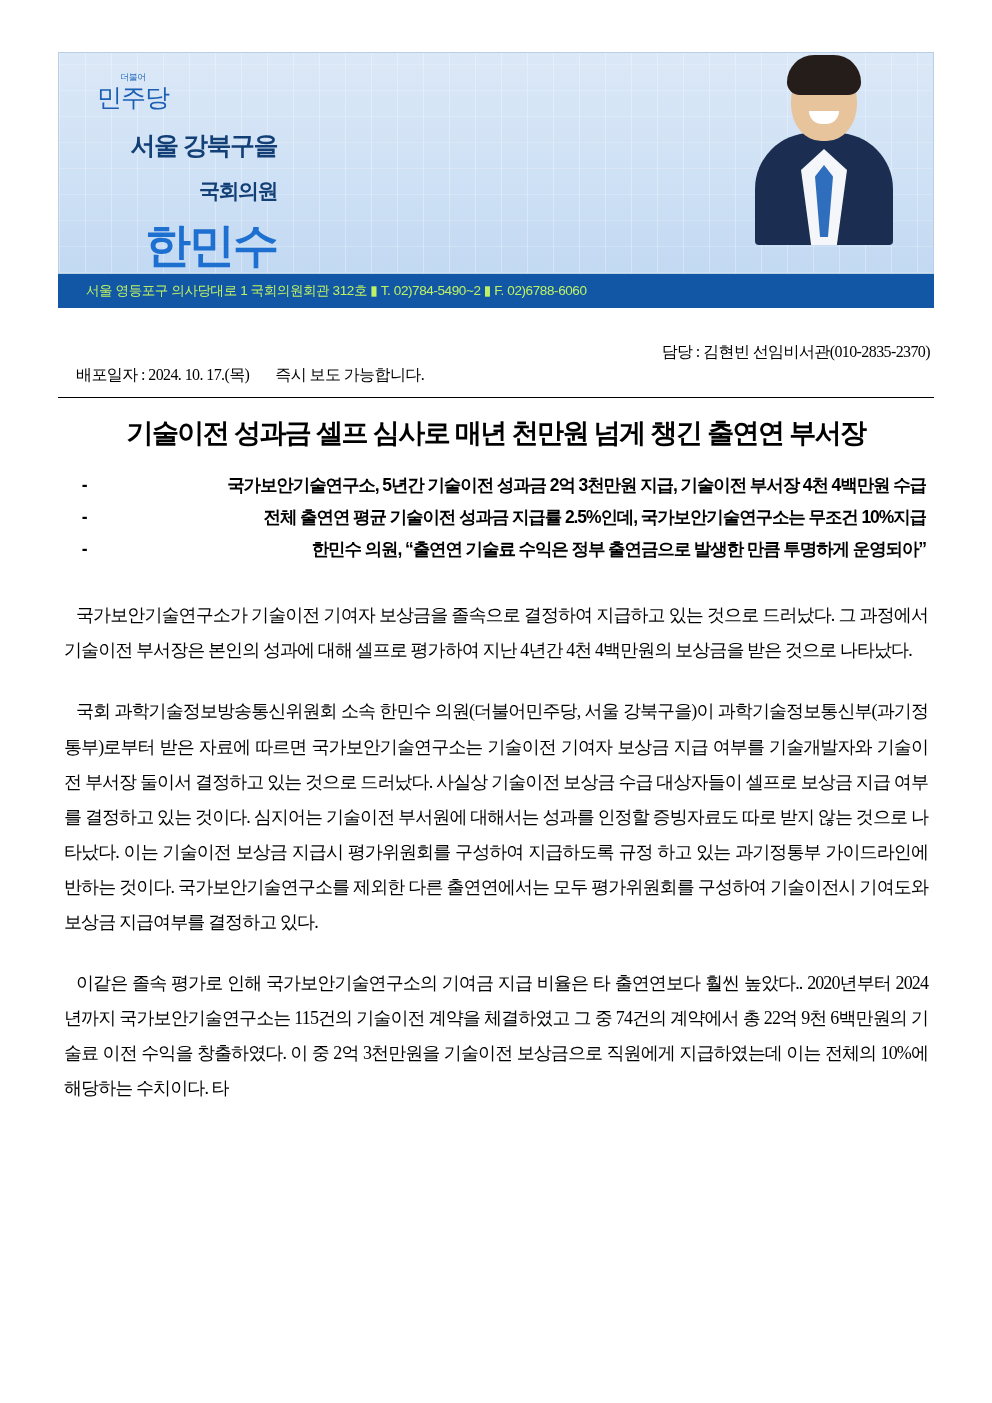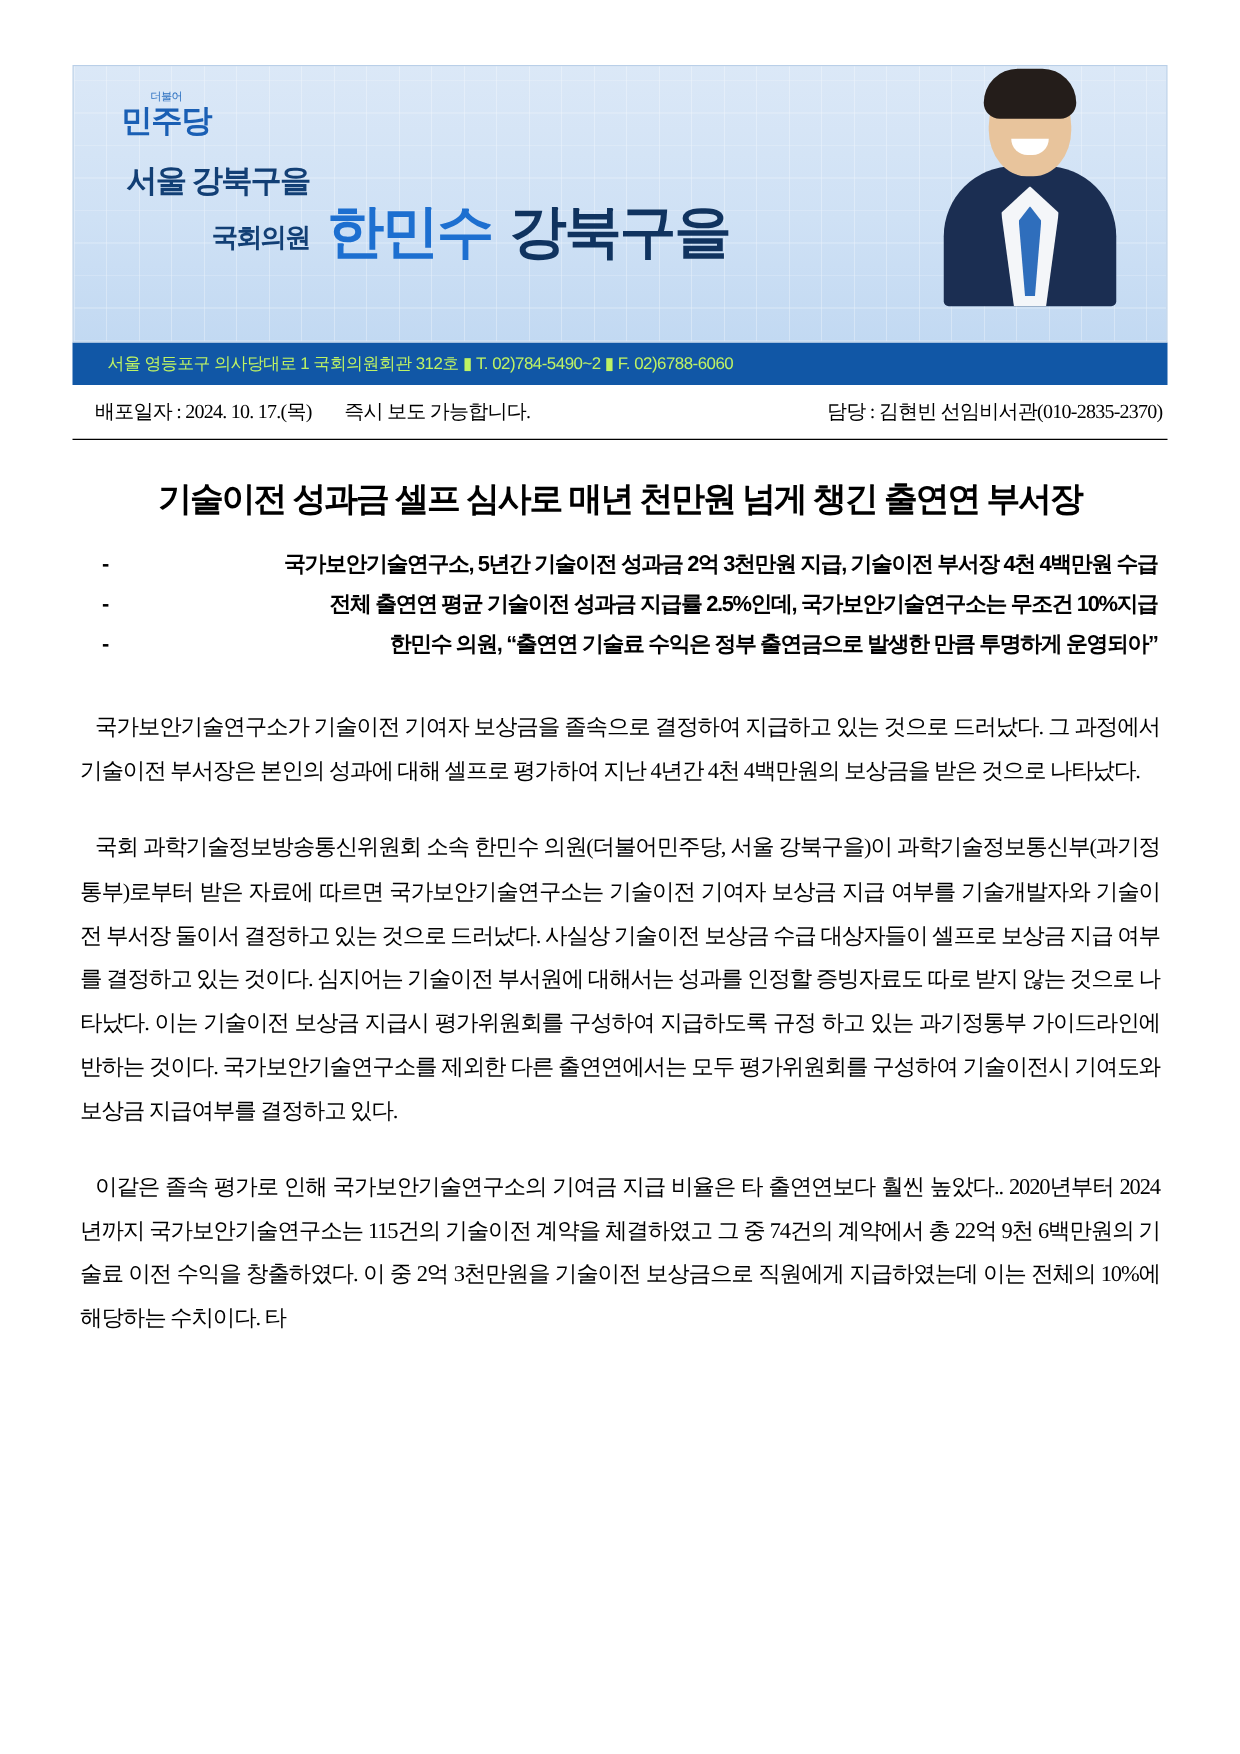--- a/index.html
+++ b/index.html
@@ -49,33 +49,34 @@
     color: #1558a8;
   }
   .logo-top {
     font-size: 9px;
     letter-spacing: -0.5px;
     color: #2a6fc0;
     font-family: "Liberation Sans", sans-serif;
   }
   .logo-main {
     font-size: 25px;
-    font-weight: bold;
+    font-weight: normal;
     letter-spacing: -1px;
     color: #1a5fb4;
     font-family: "Liberation Sans", sans-serif;
     line-height: 1.05;
   }
   .banner-text {
     position: absolute;
     left: 42px;
     top: 78px;
     display: flex;
     align-items: flex-end;
     gap: 14px;
+    flex-direction: column;
   }
   .banner-region {
     font-family: "Liberation Sans", sans-serif;
     color: #123f75;
     line-height: 1.15;
     text-align: right;
     padding-bottom: 5px;
   }
   .banner-region .l1 {
     font-size: 25px;
@@ -181,31 +182,31 @@
   
   .dateline {
     display: flex;
     align-items: center;
     justify-content: space-between;
     border-bottom: 1.6px solid #000;
     padding: 11px 4px 11px 18px;
     font-size: 16px;
     letter-spacing: -0.6px;
   }
-  .dateline-left { display: flex; gap: 26px; }
+  .dateline-left { display: flex; gap: 26px; margin-top: 46px; }
 
   
   .doc-title {
     text-align: center;
     font-family: "Liberation Sans", sans-serif;
     font-size: 27px;
     font-weight: bold;
     letter-spacing: -1.6px;
     line-height: 1.48;
-    margin: 28px 10px 16px 10px;
+    margin: 16px 10px 16px 10px;
   }
 
   
   .bullets {
     margin: 0 8px 0 14px;
   }
   .bullet {
     display: flex;
     font-family: "Liberation Sans", sans-serif;
     font-size: 17.5px;

